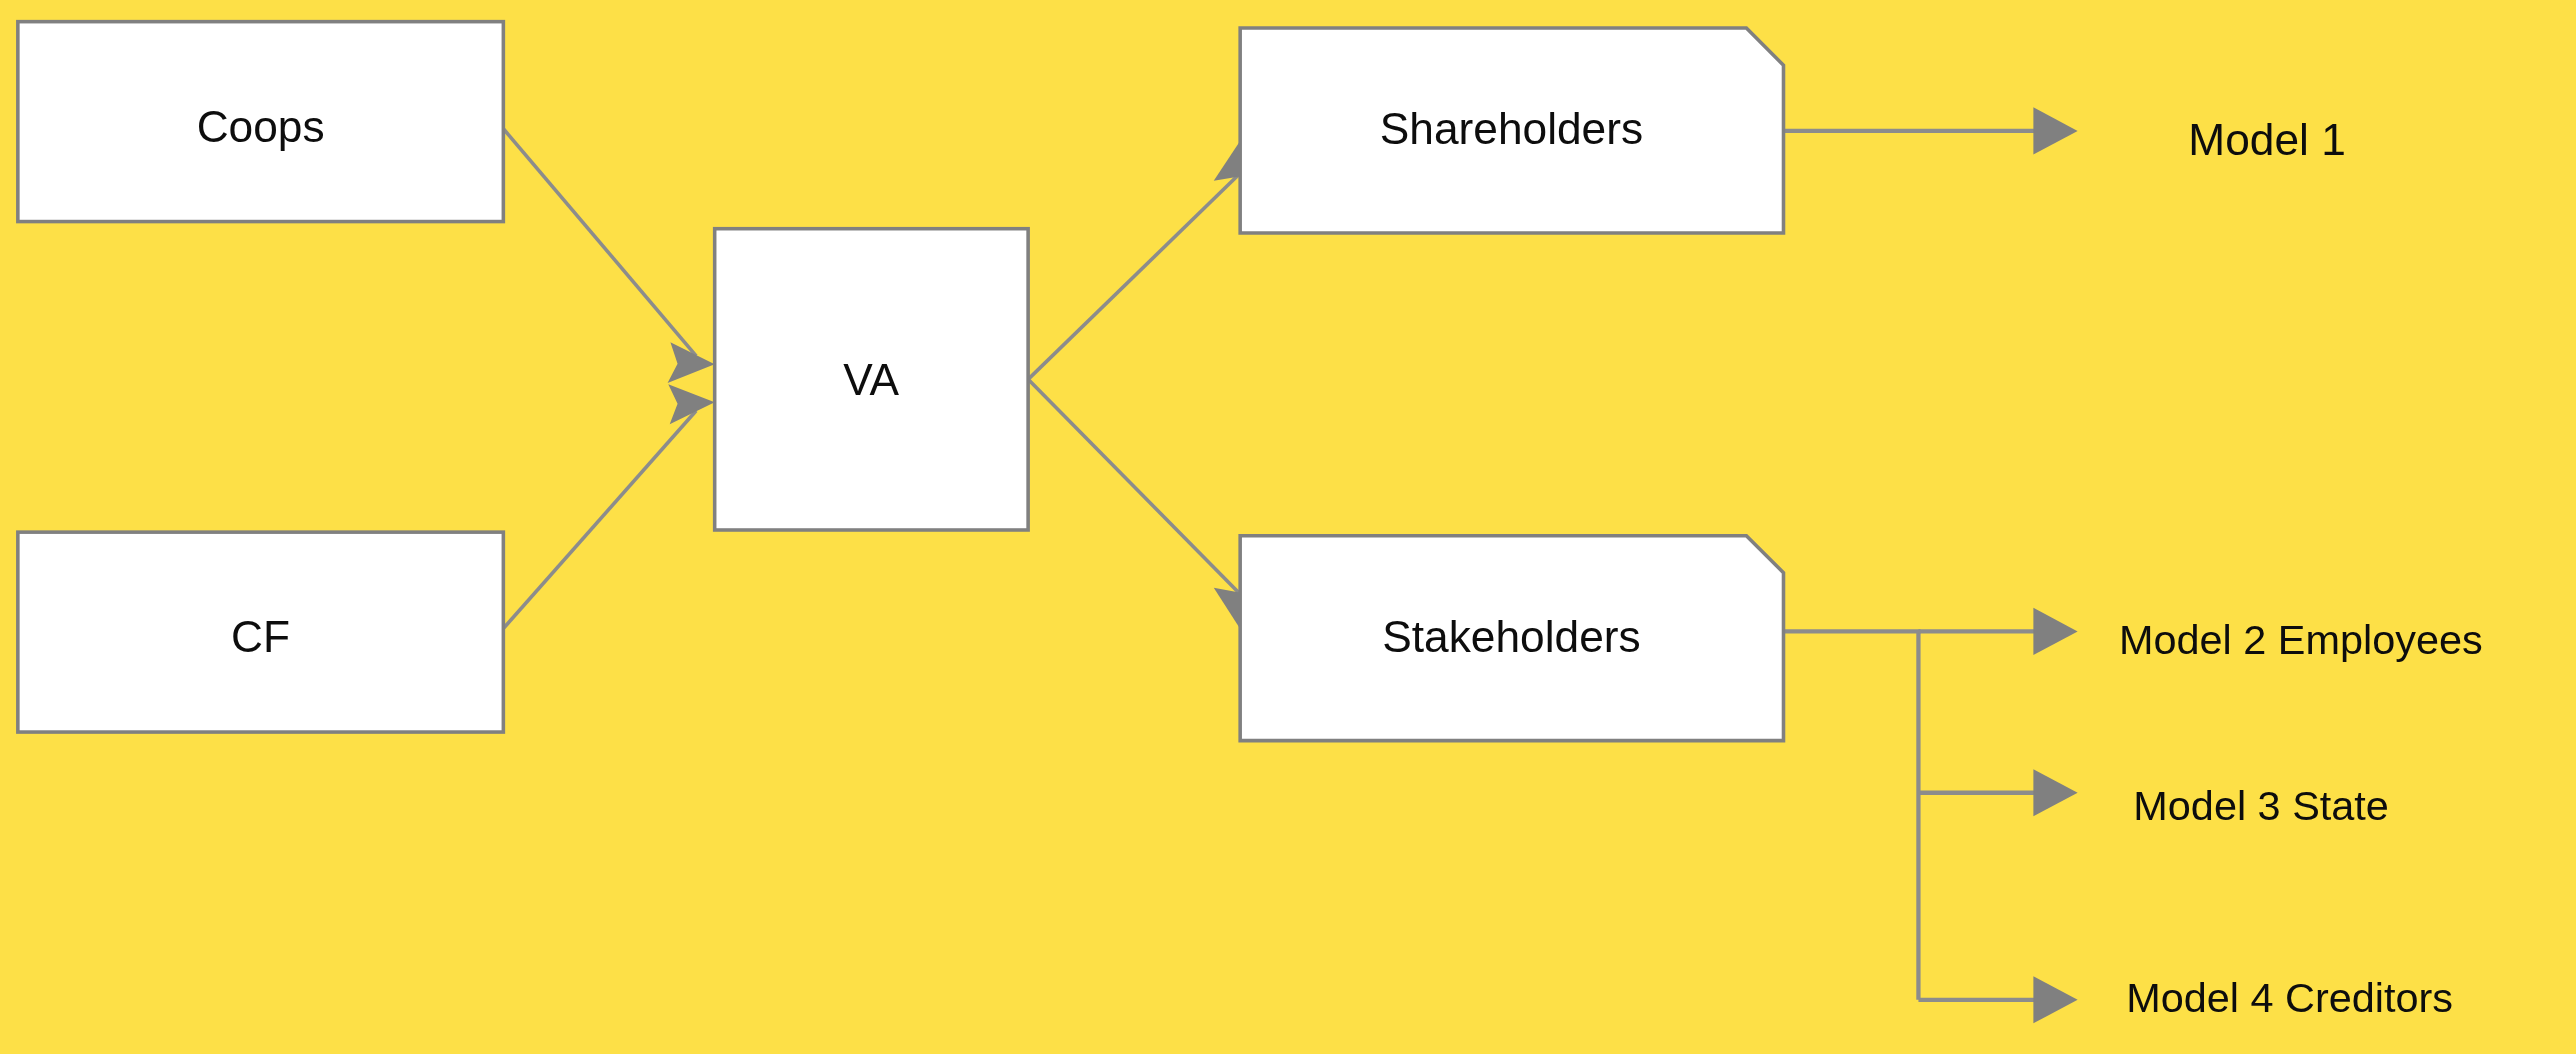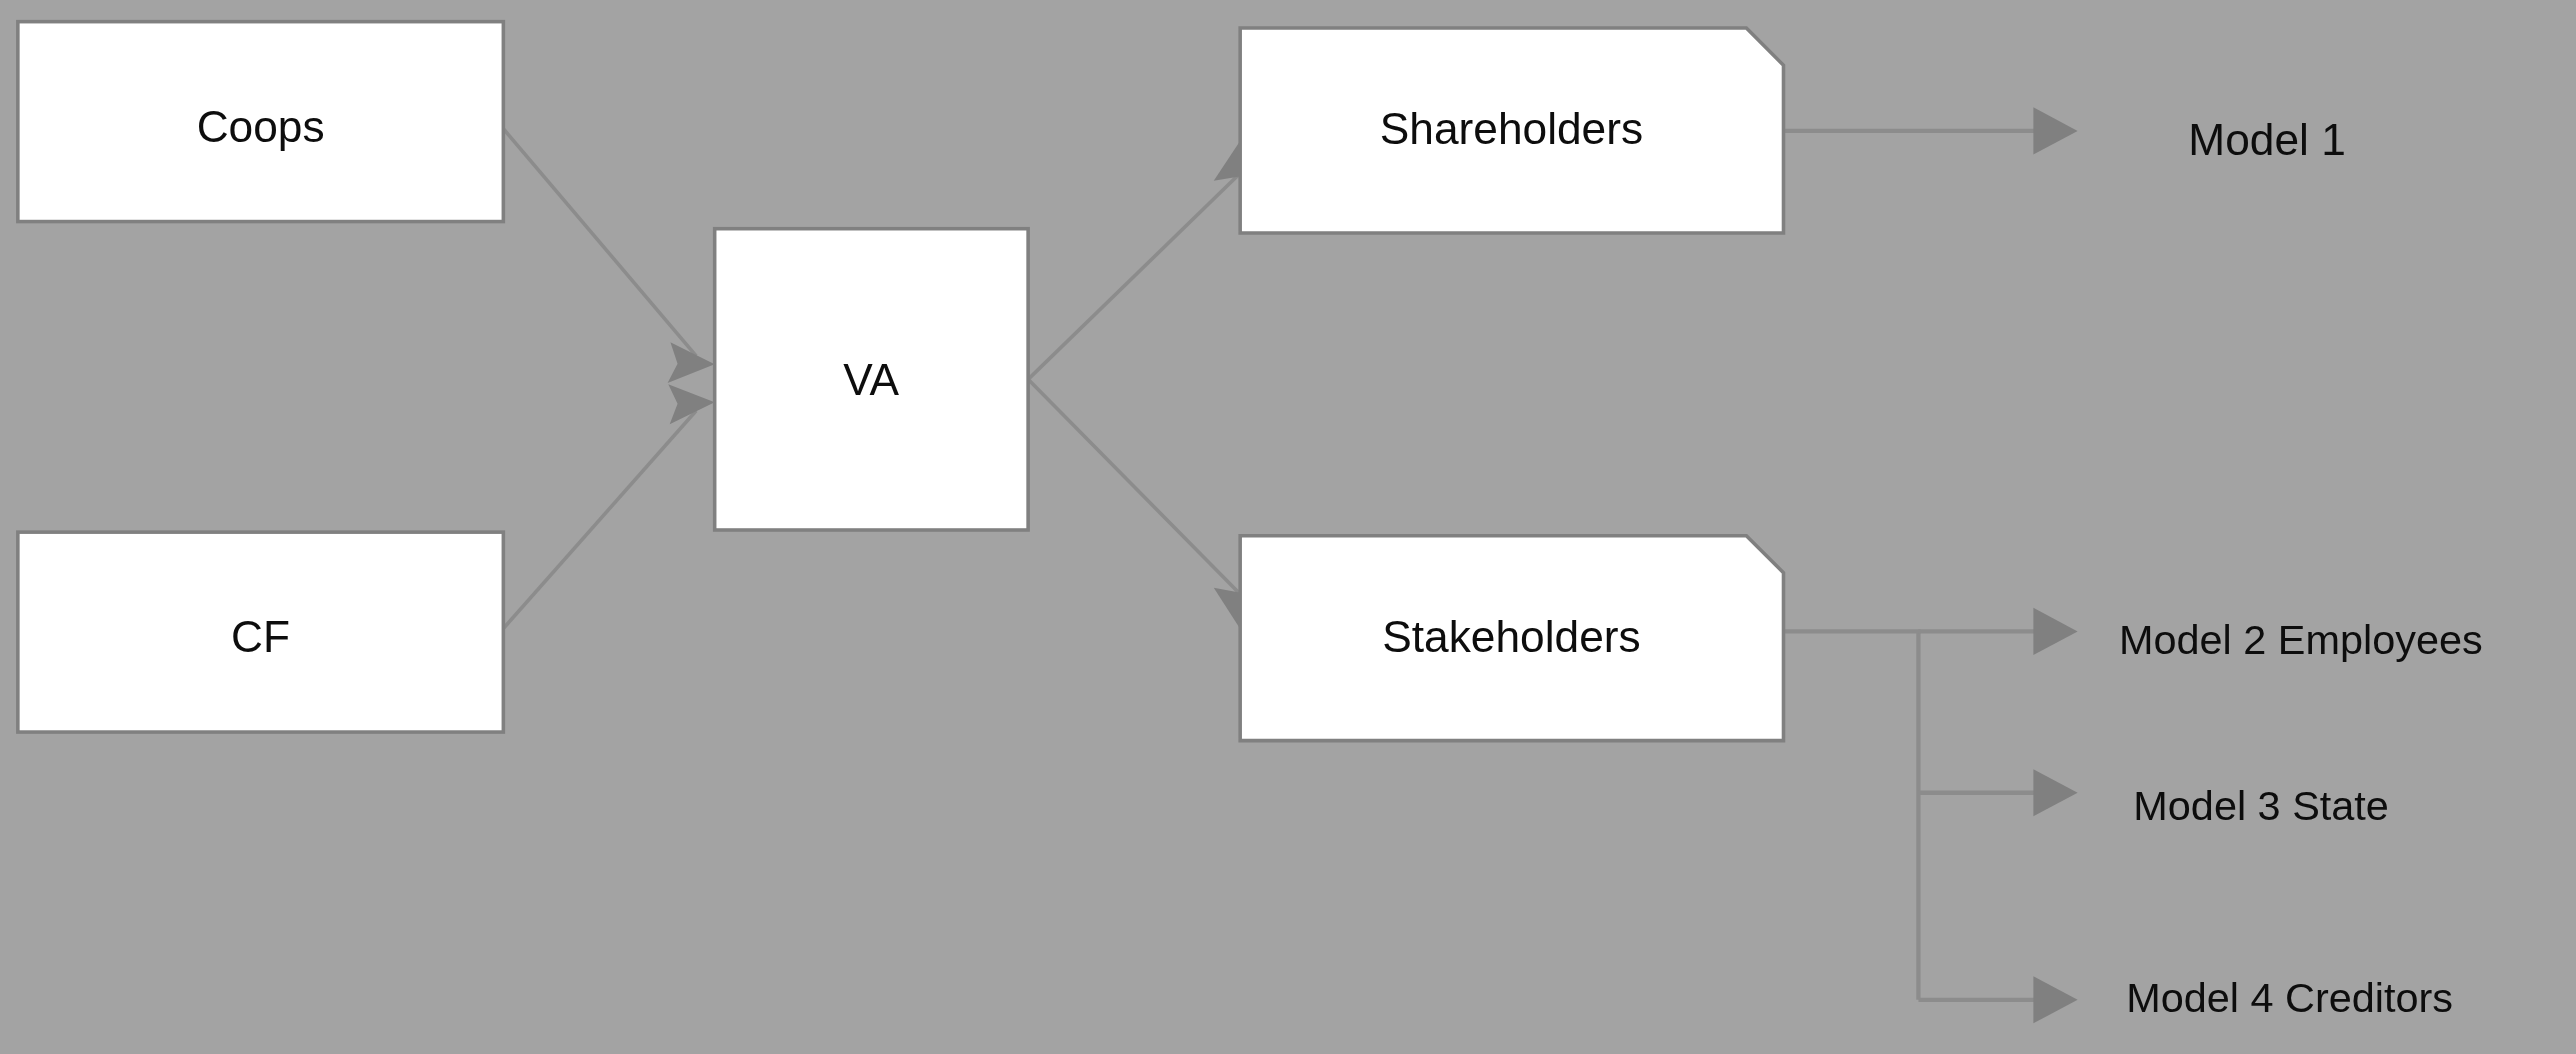--- a/index.html
+++ b/index.html
@@ -8,21 +8,21 @@
     padding: 0;
     background: #ffffff;
   }
   body {
     font-family: "Liberation Sans", sans-serif;
   }
   #diagram-root {
     position: relative;
     width: 2576px;
     height: 1055px;
-    background: #a3a3a3;
+    background: #fde047;
     overflow: hidden;
   }
   #diagram-svg {
     position: absolute;
     left: 0;
     top: 0;
     width: 2576px;
     height: 1055px;
     display: block;
   }

